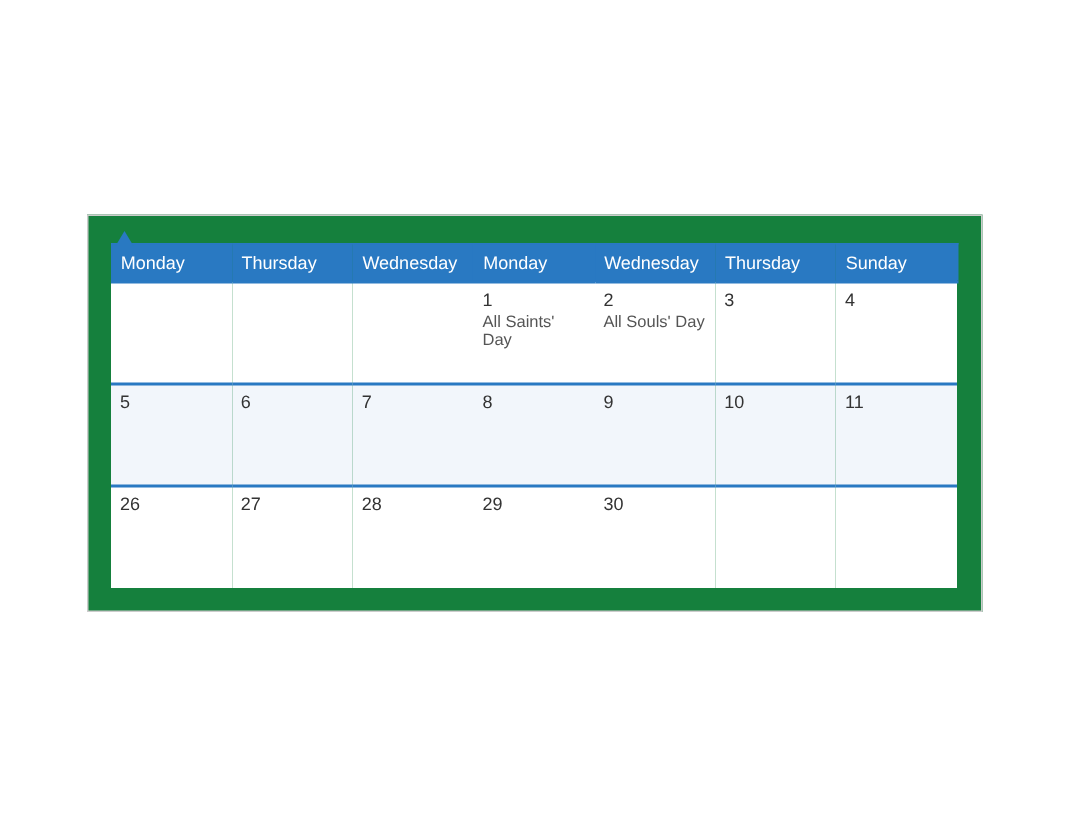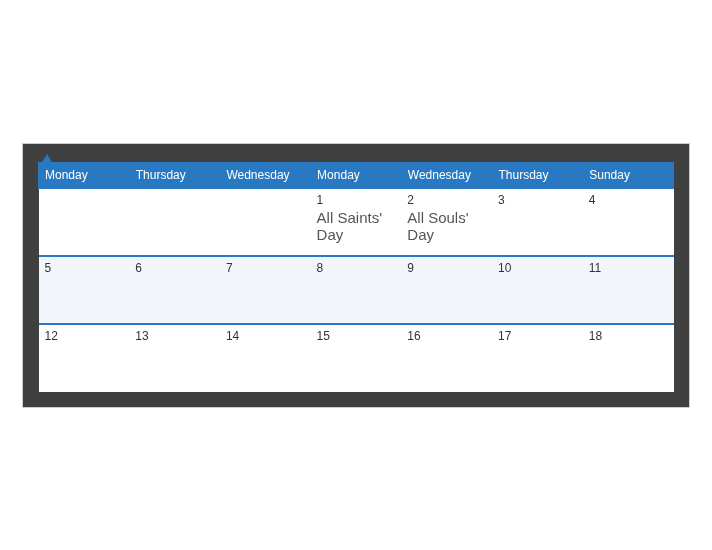--- a/index.html
+++ b/index.html
@@ -6,22 +6,22 @@
     body {
       background: #fff;
       font-family: Arial, sans-serif;
       width: 712px;
       height: 550px;
       display: flex;
       align-items: center;
       justify-content: center;
     }
     .calendar-wrapper {
-      width: 668px;
-      background: #404040;
+      width: 597px;
+      background: #15803d;
       border: 1px solid #ccc;
       padding: 10px 15px 15px;
     }
     .calendar-header {
       display: flex;
       align-items: center;
       justify-content: center;
       position: relative;
       margin-bottom: 8px;
     }
@@ -97,21 +97,21 @@
     }
     .calendar-table tbody tr:nth-child(even) td {
       background: #f2f6fb;
     }
     .day-number {
       font-size: 12px;
       color: #333;
       display: block;
     }
     .holiday-name {
-      font-size: 15px;
+      font-size: 11px;
       color: #555;
       margin-top: 2px;
       display: block;
     }
     .empty-day {
       background: inherit;
     }
   </style>
 </head>
 <body>
@@ -179,36 +179,32 @@
           </td>
           <td>
             <span class="day-number">10</span>
           </td>
           <td>
             <span class="day-number">11</span>
           </td>
         </tr>
         <tr>
           <td>
-            <span class="day-number">12</span>
-          </td>
-          <td>
-            <span class="day-number">13</span>
-          </td>
-          <td>
-            <span class="day-number">14</span>
-          </td>
-          <td>
-            <span class="day-number">15</span>
-          </td>
-          <td>
-            <span class="day-number">16</span>
-          </td>
-          <td>
-            <span class="day-number">17</span>
-          </td>
-          <td>
-            <span class="day-number">18</span>
-          </td>
+            <span class="day-number">26</span>
+          </td>
+          <td>
+            <span class="day-number">27</span>
+          </td>
+          <td>
+            <span class="day-number">28</span>
+          </td>
+          <td>
+            <span class="day-number">29</span>
+          </td>
+          <td>
+            <span class="day-number">30</span>
+          </td>
+          <td class="empty-day"></td>
+          <td class="empty-day"></td>
         </tr>
       </tbody>
   </table>
 </div>
 
 </body></html>

